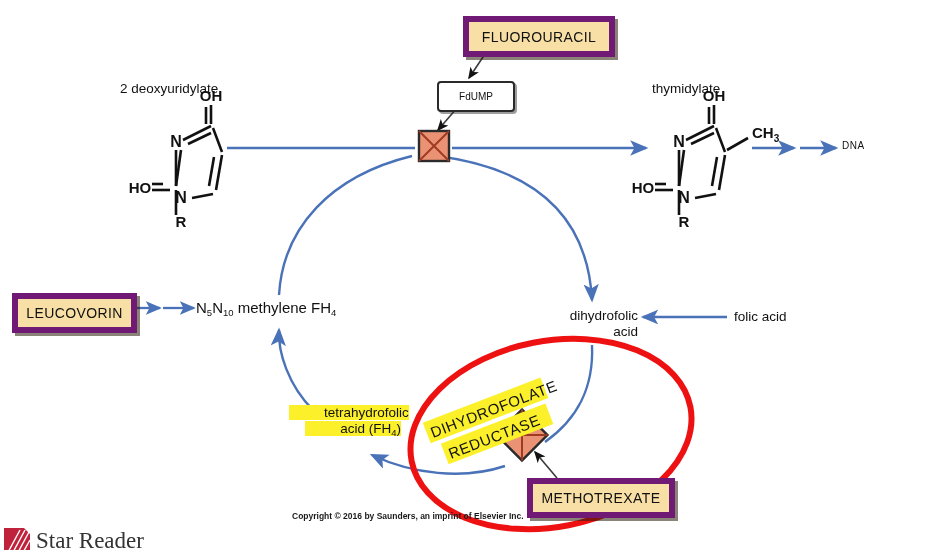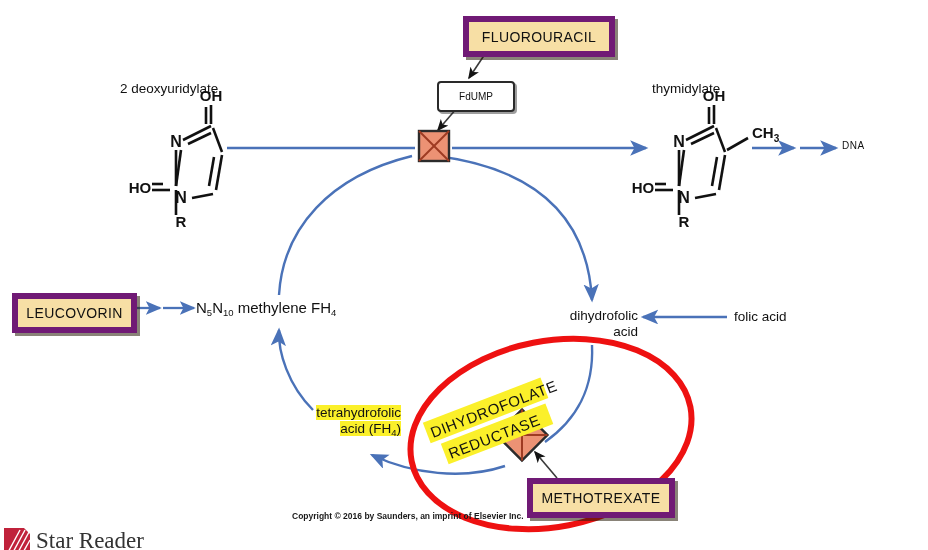--- a/index.html
+++ b/index.html
@@ -15,21 +15,21 @@
     font-family:"Liberation Sans",sans-serif;white-space:nowrap;
   }
   .whitebox{
     position:absolute;background:#fff;border:2px solid #2a2a2a;border-radius:4px;
     box-shadow:2px 2px 0 rgba(40,40,40,.45);
     font-size:10px;color:#111;display:flex;align-items:center;justify-content:center;
     white-space:nowrap;
   }
   .lbl{position:absolute;font-size:13.5px;color:#111;white-space:nowrap;line-height:1.18;}
   .lbl.c{text-align:right;}
-  .hl{background:#fbf02a;}
+  .hl{background:#fbf02a;padding-left:35px;}
   .copy{
     position:absolute;font-size:8.5px;color:#1a1a1a;white-space:nowrap;
     font-family:"Liberation Sans",sans-serif;font-weight:bold;
   }
   .logotext{position:absolute;font-family:"Liberation Serif",serif;font-size:23px;color:#2b2b2b;white-space:nowrap;}
   .sub{font-size:9.5px;vertical-align:-3px;}
   .enzsq{position:absolute;}
 </style>
 </head>
 <body>

